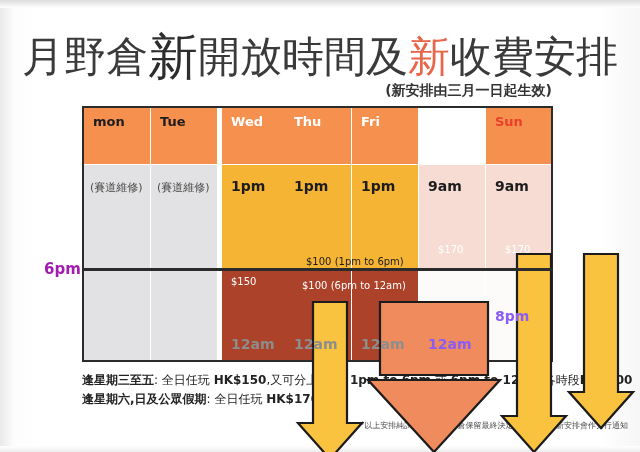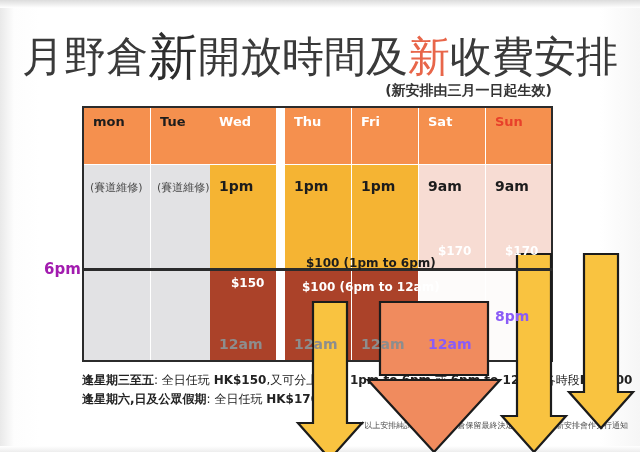--- a/index.html
+++ b/index.html
@@ -111,21 +111,21 @@
     font-family:"DejaVu Sans","Liberation Sans",sans-serif;
   }
 
   
   #arrow-layer{
     position:absolute;left:82px;top:106px;width:471px;height:256px;
     z-index:5;pointer-events:none;
   }
   .price-lbl{
     position:absolute;z-index:8;
-    font-size:12px;font-weight:bold;color:#ffffff;
+    font-size:10px;font-weight:normal;color:#ffffff;
     font-family:"DejaVu Sans","Liberation Sans",sans-serif;
     white-space:nowrap;
   }
   .price-lbl.dark{color:#1c1c1c;}
 
   
   #footer{
     position:absolute;left:82px;top:371px;width:545px;
   }
   .f-line{
@@ -166,21 +166,21 @@
 
   <div class="col" style="left:67px;width:67px;">
     <div class="body-top bg-grey"></div>
     <div class="body-bot bg-grey"></div>
     <div class="hdr">
       <span class="hdr-label dark">Tue</span>
     </div>
     <div class="maint">(賽道維修)</div>
   </div>
 
-  <div class="col" style="left:126px;width:67px;">
+  <div class="col" style="left:138px;width:67px;">
     <div class="body-top bg-yellow"></div>
     <div class="body-bot bg-darkred"></div>
     <div class="hdr">
       <span class="hdr-label">Wed</span>
     </div>
     <div class="time-lbl time-start">1pm</div>
     <div class="time-lbl time-end">12am</div>
   </div>
 
   <div class="col" style="left:201px;width:67px;">
@@ -199,23 +199,20 @@
     <div class="hdr">
       <span class="hdr-label">Fri</span>
     </div>
     <div class="time-lbl time-start">1pm</div>
     <div class="time-lbl time-end">12am</div>
   </div>
 
   <div class="col" style="left:335px;width:67px;">
     <div class="body-top bg-pinktop"></div>
     <div class="body-bot bg-white"></div>
-    <div class="hdr">
-      <span class="hdr-label">Sat</span>
-    </div>
     <div class="time-lbl time-start">9am</div>
     <div class="time-lbl time-end dark">12am</div>
   </div>
 
   <div class="col last" style="left:402px;width:65px;">
     <div class="body-top bg-pinktop"></div>
     <div class="body-bot bg-white"></div>
     <div class="hdr">
       <span class="hdr-label red">Sun</span>
     </div>

